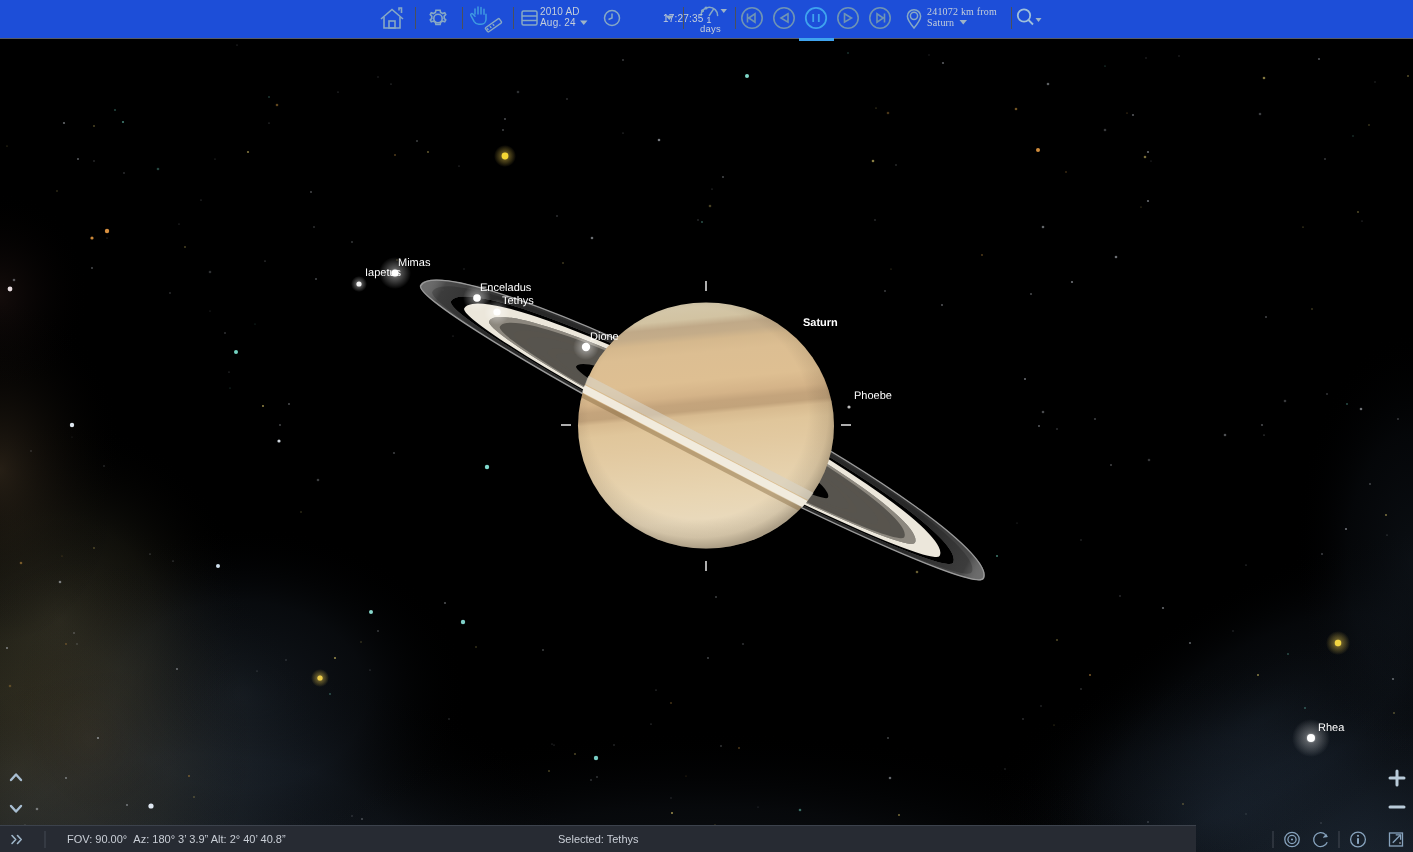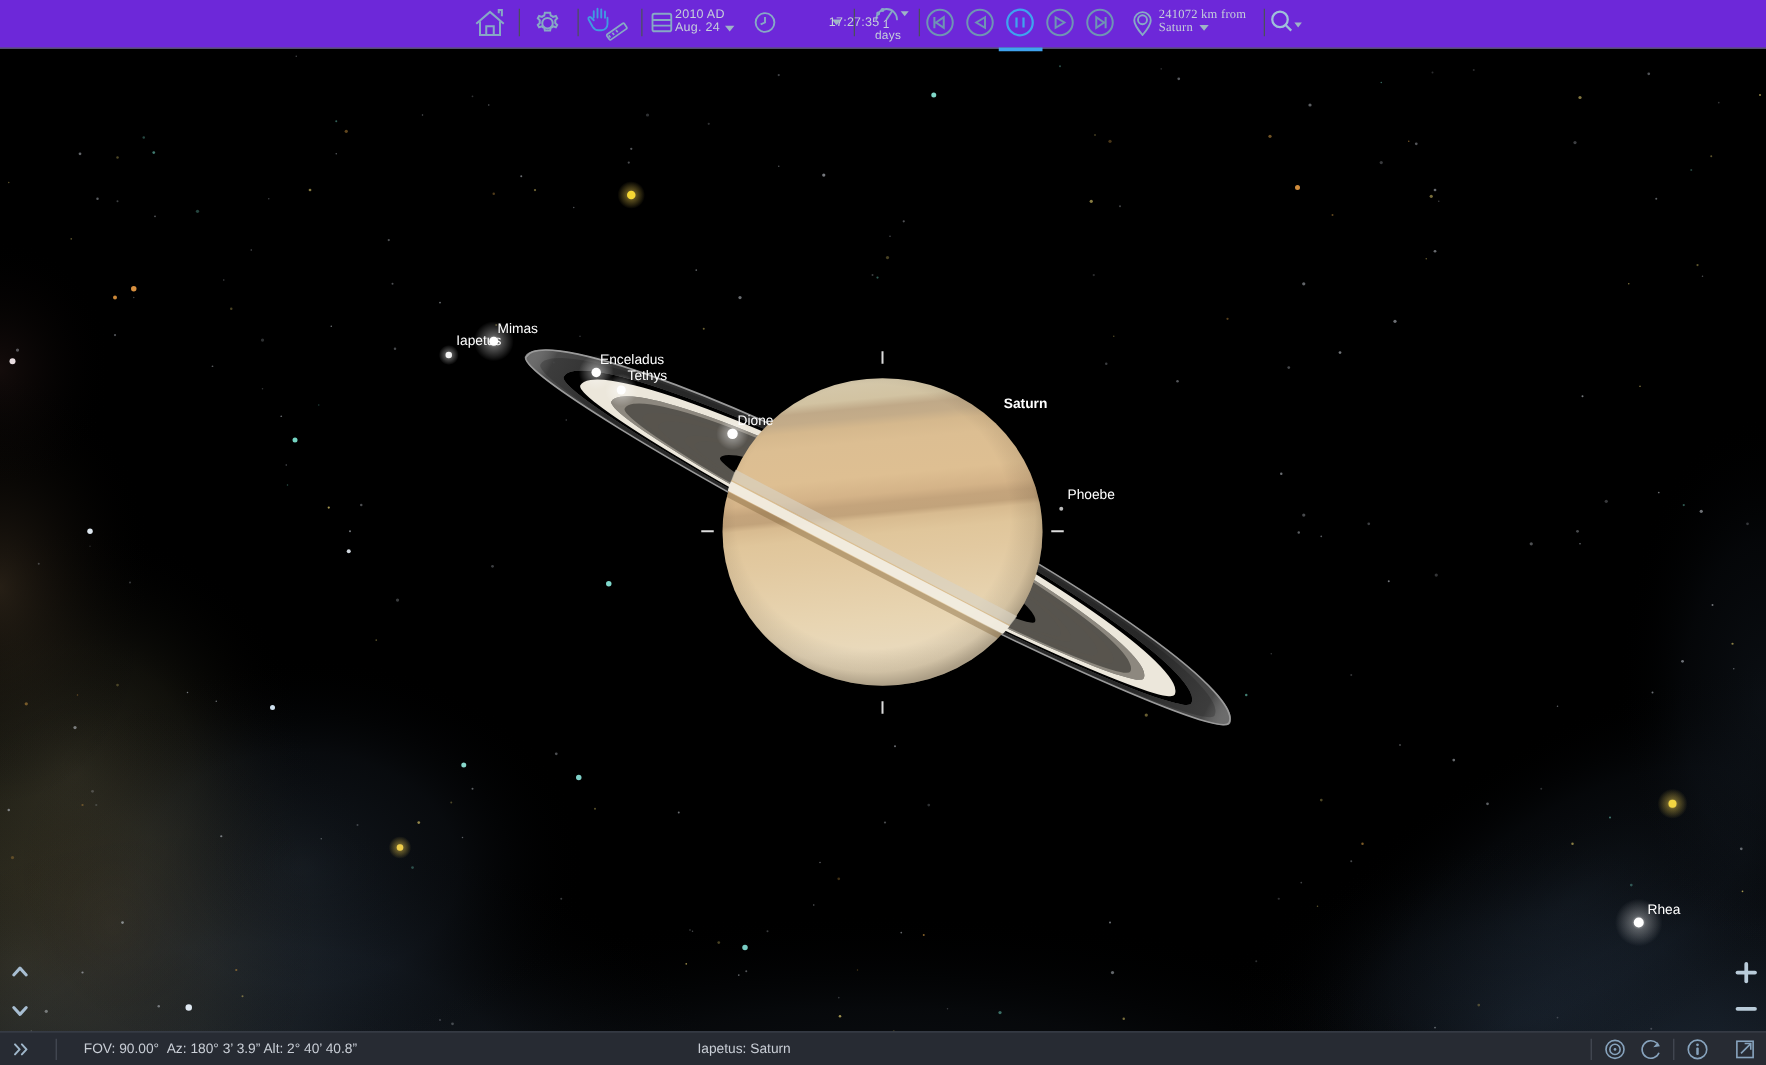--- a/index.html
+++ b/index.html
@@ -1,26 +1,26 @@
 <!DOCTYPE html>
 <html><head>
 <meta charset="utf-8">
 <style>
   html,body{margin:0;padding:0;width:1413px;height:852px;overflow:hidden;background:#000;
     font-family:"Liberation Sans",sans-serif;-webkit-font-smoothing:antialiased;}
   *{-webkit-font-smoothing:antialiased;}
   #stage{position:relative;width:1413px;height:852px;background:#000;}
   #scene{position:absolute;left:0;top:0;}
   
-  #topbar{position:absolute;left:0;top:0;width:1413px;height:38px;background:#6d28d9;
+  #topbar{position:absolute;left:0;top:0;width:1413px;height:38px;background:#1d4ed8;
     border-bottom:1px solid #565b63;z-index:10;}
   .ttext{font-size:10px;line-height:11px;color:#c5cfda;letter-spacing:.2px;opacity:0.999;}
   #pauseline{position:absolute;left:799px;top:38px;width:35px;height:3px;background:#3fa3ee;z-index:11;}
   
-  #botbar{position:absolute;left:0;top:825px;width:1413px;height:27px;background:#272b33;
+  #botbar{position:absolute;left:0;top:825px;width:1196px;height:27px;background:#272b33;
     border-top:1px solid #3c424c;z-index:10;color:#c9ced6;}
   #botbar .txt{position:absolute;top:7px;font-size:11px;color:#c9ced6;opacity:0.999;}
 </style>
 </head>
 <body>
 <div id="stage">
   <svg id="scene" width="1413" height="852" viewBox="0 0 1413 852">
     <defs>
       <radialGradient id="neb1" cx="50%" cy="50%" r="50%">
         <stop offset="0%" stop-color="#55523e" stop-opacity="0.62"></stop>
@@ -541,15 +541,15 @@
         <rect x="1357" y="12" width="2" height="6" rx="0.8"></rect>
       </g>
       <g stroke="#87a3bd" stroke-width="1.3" fill="none">
         <path d="M 1325.6 8.6 a 7 7 0 1 0 1.6 7.6"></path>
         <path d="M 1327.9 10.9 l -5.3 0.9 l 3.5 -4.1 z" fill="#87a3bd" stroke="none"></path>
         <line x1="1392.8" y1="16.7" x2="1400.2" y2="9.3"></line>
         <path d="M 1395.7 8.8 l 4.9 0 l 0 4.9"></path>
       </g>
     </svg>
     <div class="txt" style="left:67px;">FOV: 90.00°&nbsp;&nbsp;Az: 180° 3’ 3.9” Alt: 2° 40’ 40.8”</div>
-    <div class="txt" style="left:558px;">Iapetus: Saturn</div>
+    <div class="txt" style="left:558px;">Selected: Tethys</div>
   </div>
 </div>
 
 </body></html>

